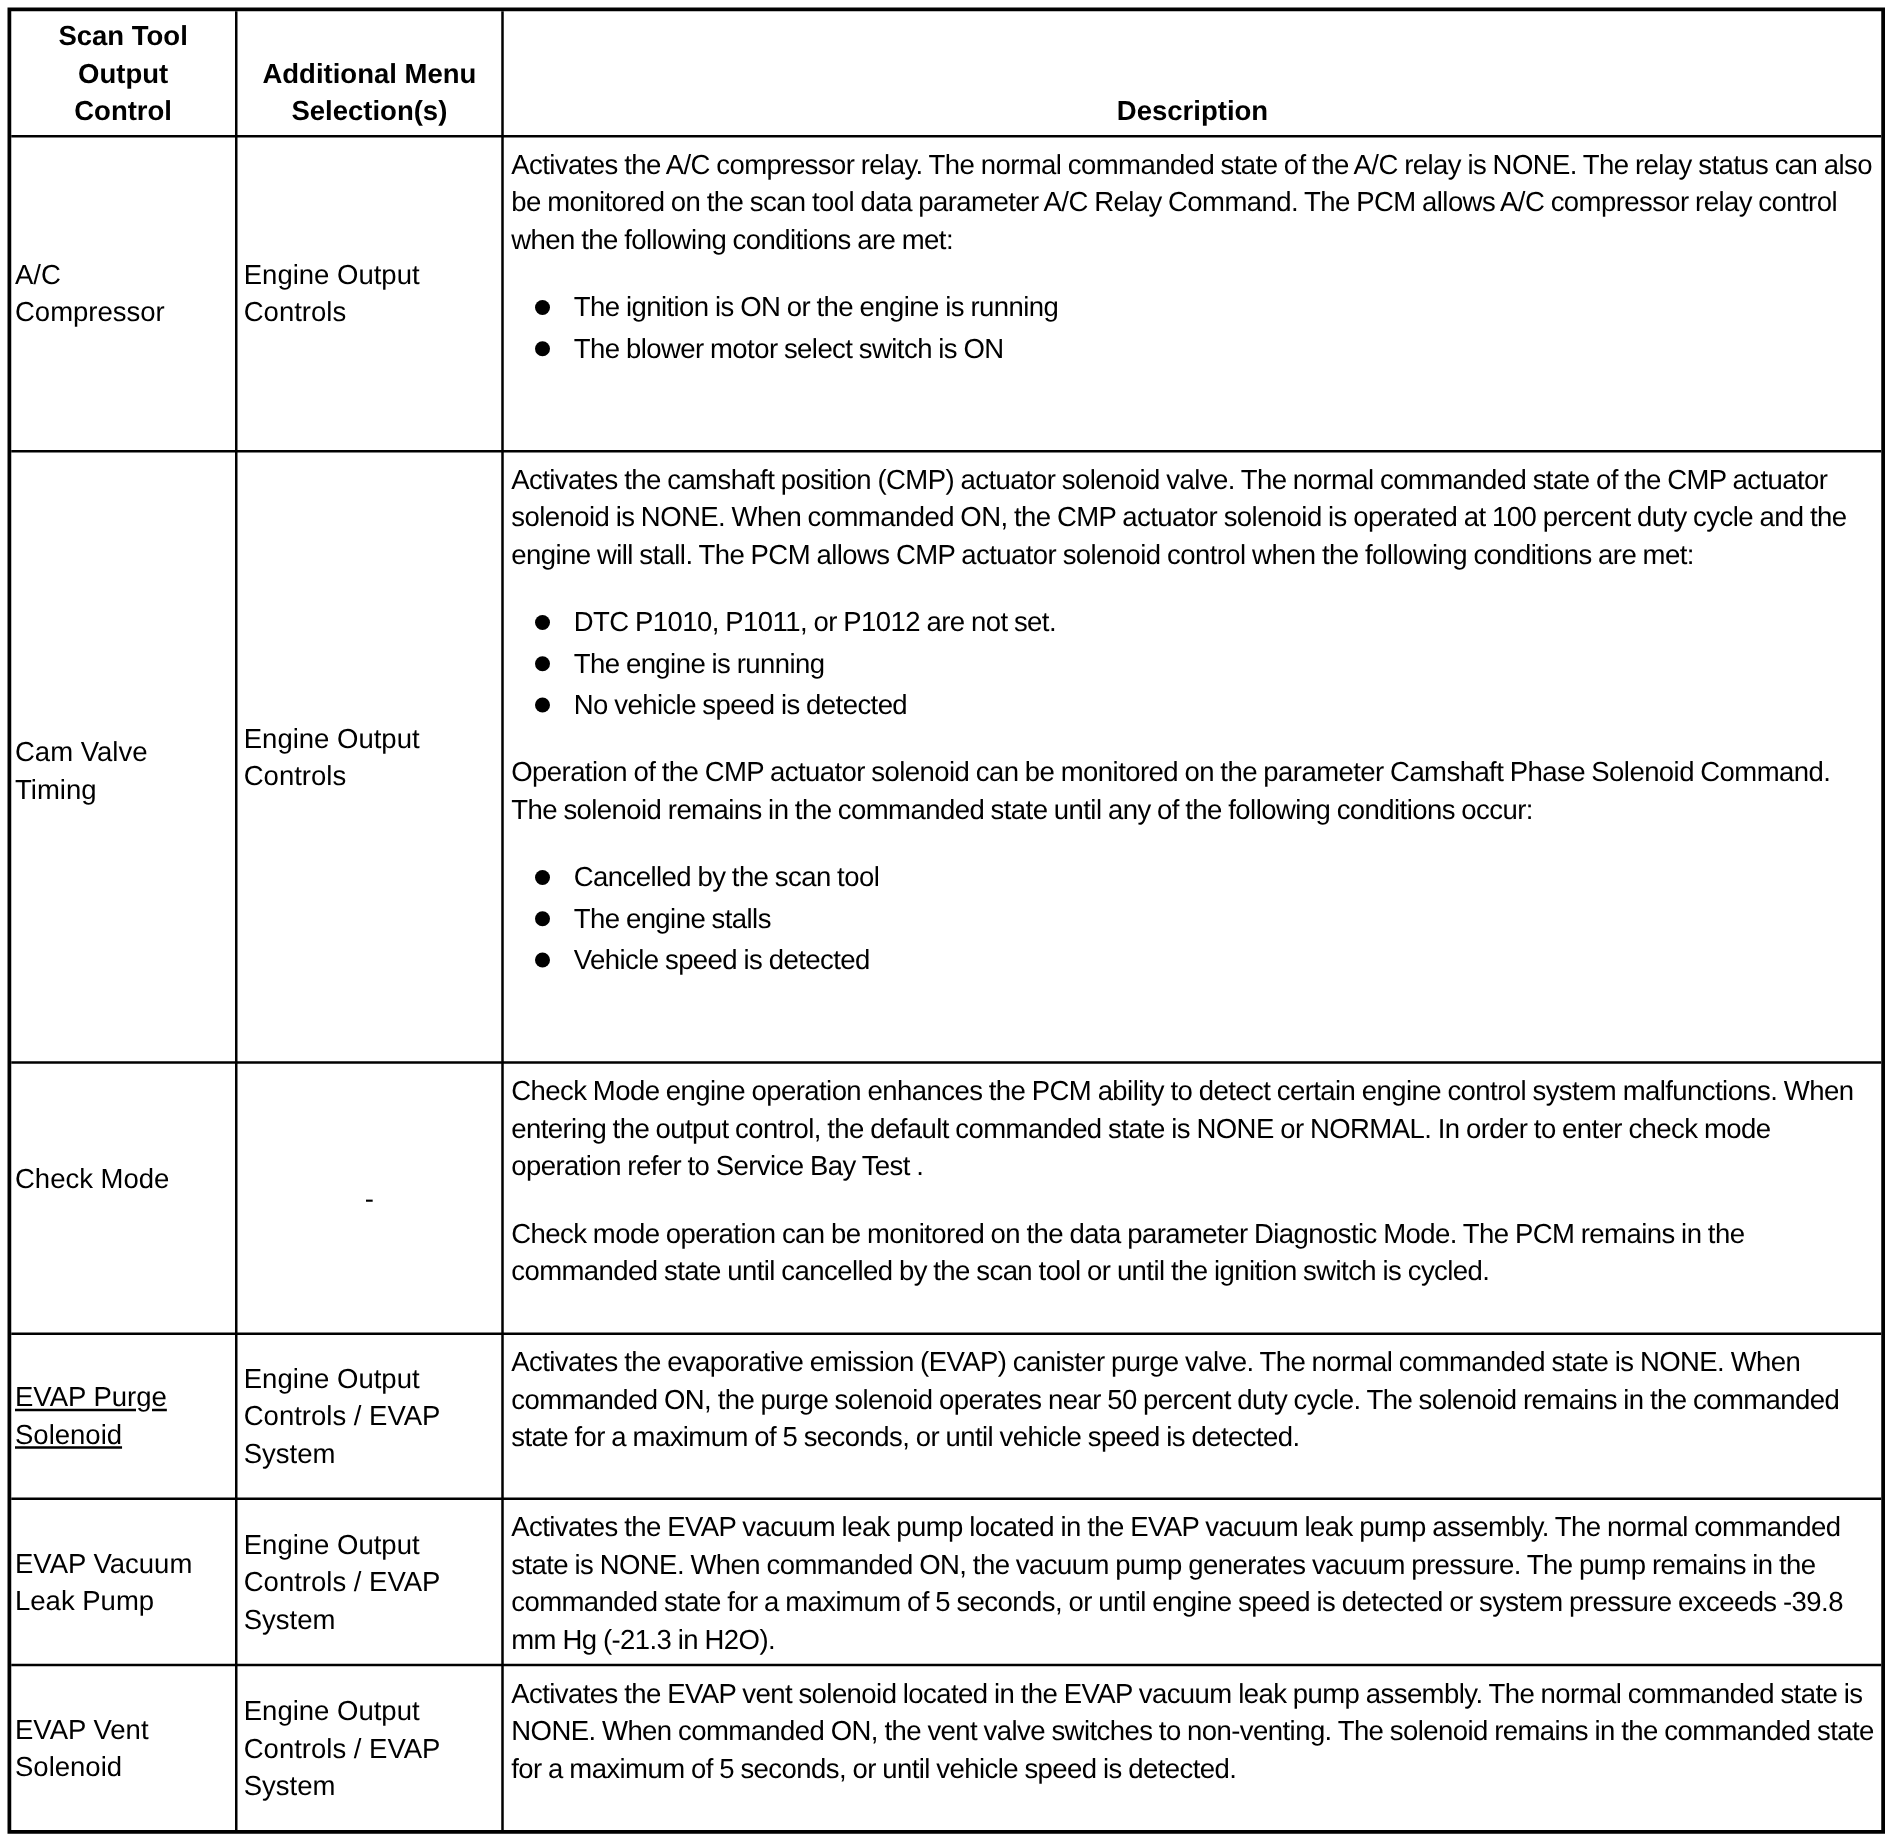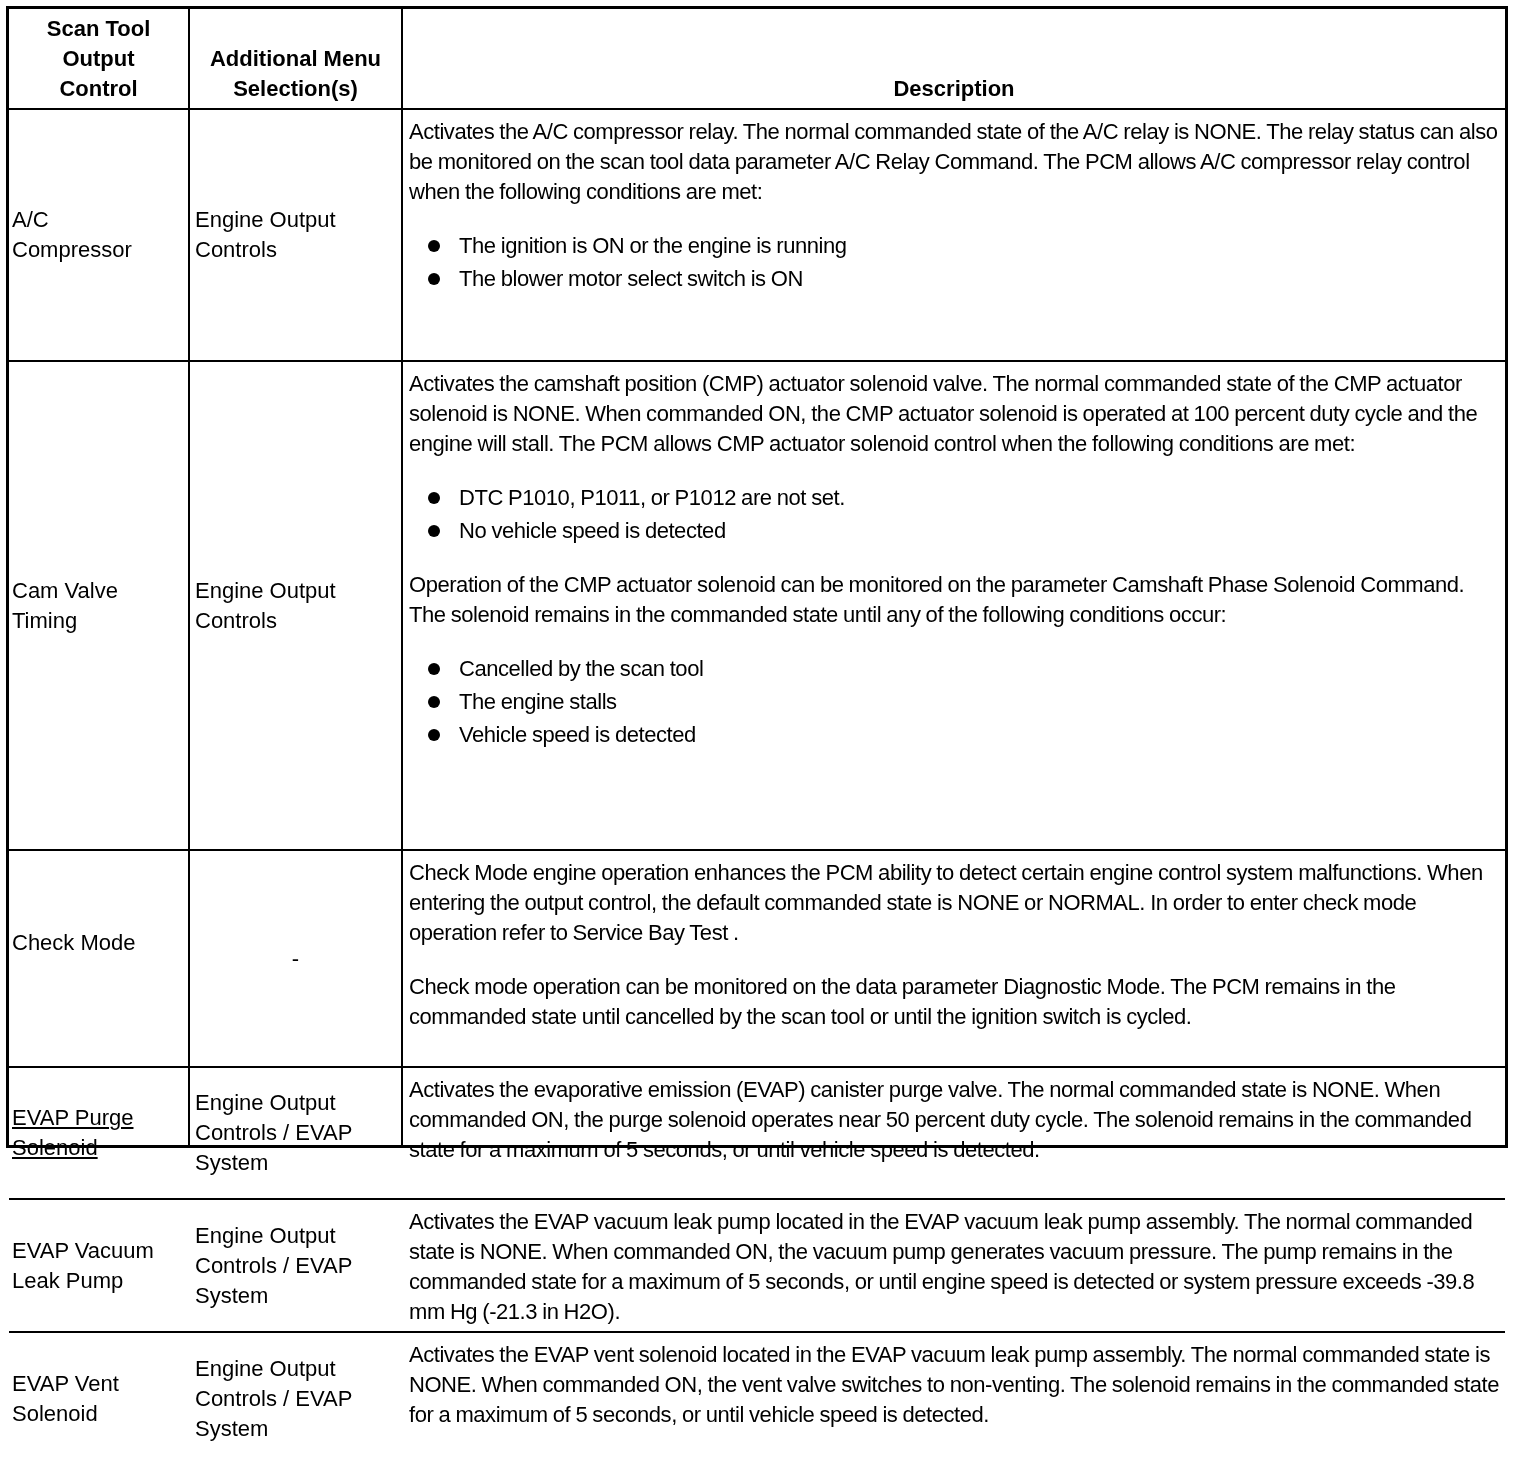--- a/index.html
+++ b/index.html
@@ -1,18 +1,18 @@
 <!DOCTYPE html>
 <html><head>
 <meta charset="utf-8">
 <style>
   html, body { margin: 0; padding: 0; background: #ffffff; }
   body { width: 1520px; height: 1472px; position: relative; overflow: hidden;
          font-family: "Liberation Sans", "DejaVu Sans", sans-serif; color: #000; }
-  .tbl { position: absolute; left: 6px; top: 6px; width: 1502px; height: 1142px;
+  .tbl { position: absolute; left: 6px; top: 6px; width: 1502px; height: 1461px;
          box-sizing: border-box; border: 3px solid #000; padding-left: 40px; }
   .hline { position: absolute; left: 0; right: 0; height: 2px; background: #000; }
   .vline { position: absolute; top: 0; bottom: 0; width: 2px; background: #000; }
   .cell { position: absolute; box-sizing: border-box; }
   .hdr { font-weight: bold; font-size: 22px; line-height: 30px; text-align: center;
          display: flex; flex-direction: column; justify-content: flex-end; padding-bottom: 4px; }
   .c1 { left: 0; width: 179px; padding-left: 3px; }
   .c2 { left: 181px; width: 211px; padding-left: 5px; }
   .c3 { left: 394px; width: 1102px; padding-left: 6px; padding-right: 4px; }
   .lbl { font-size: 22px; line-height: 30px; display: flex; flex-direction: column; justify-content: center; }
@@ -62,32 +62,33 @@
         <div>Engine Output</div>
         <div>Controls</div>
       </div>
       <div class="cell c3 desc" style="top: 101px; height: 250px;">
         <p>Activates the A/C compressor relay. The normal commanded state of the A/C relay is NONE. The relay status can also be monitored on the scan tool data parameter A/C Relay Command. The PCM allows A/C compressor relay control when the following conditions are met:</p>
         <ul>
           <li>The ignition is ON or the engine is running</li>
           <li>The blower motor select switch is ON</li>
         </ul>
       </div>
-      <div class="cell c1 lbl" style="top: 353px; height: 487px;">
+      <div class="cell c1 lbl" style="top: 364px; height: 487px;">
         <div>Cam Valve</div>
         <div>Timing</div>
       </div>
       <div class="cell c2 lbl" style="top: 353px; height: 487px;">
         <div>Engine Output</div>
         <div>Controls</div>
       </div>
       <div class="cell c3 desc" style="top: 353px; height: 487px;">
         <p>Activates the camshaft position (CMP) actuator solenoid valve. The normal commanded state of the CMP actuator solenoid is NONE. When commanded ON, the CMP actuator solenoid is operated at 100 percent duty cycle and the engine will stall. The PCM allows CMP actuator solenoid control when the following conditions are met:</p>
         <ul>
           <li>DTC P1010, P1011, or P1012 are not set.</li>
+          <li>The engine is running</li>
           <li>No vehicle speed is detected</li>
         </ul>
         <p>Operation of the CMP actuator solenoid can be monitored on the parameter Camshaft Phase Solenoid Command. The solenoid remains in the commanded state until any of the following conditions occur:</p>
         <ul>
           <li>Cancelled by the scan tool</li>
           <li>The engine stalls</li>
           <li>Vehicle speed is detected</li>
         </ul>
       </div>
       <div class="cell c1 lbl" style="top: 826px; height: 215px;">

